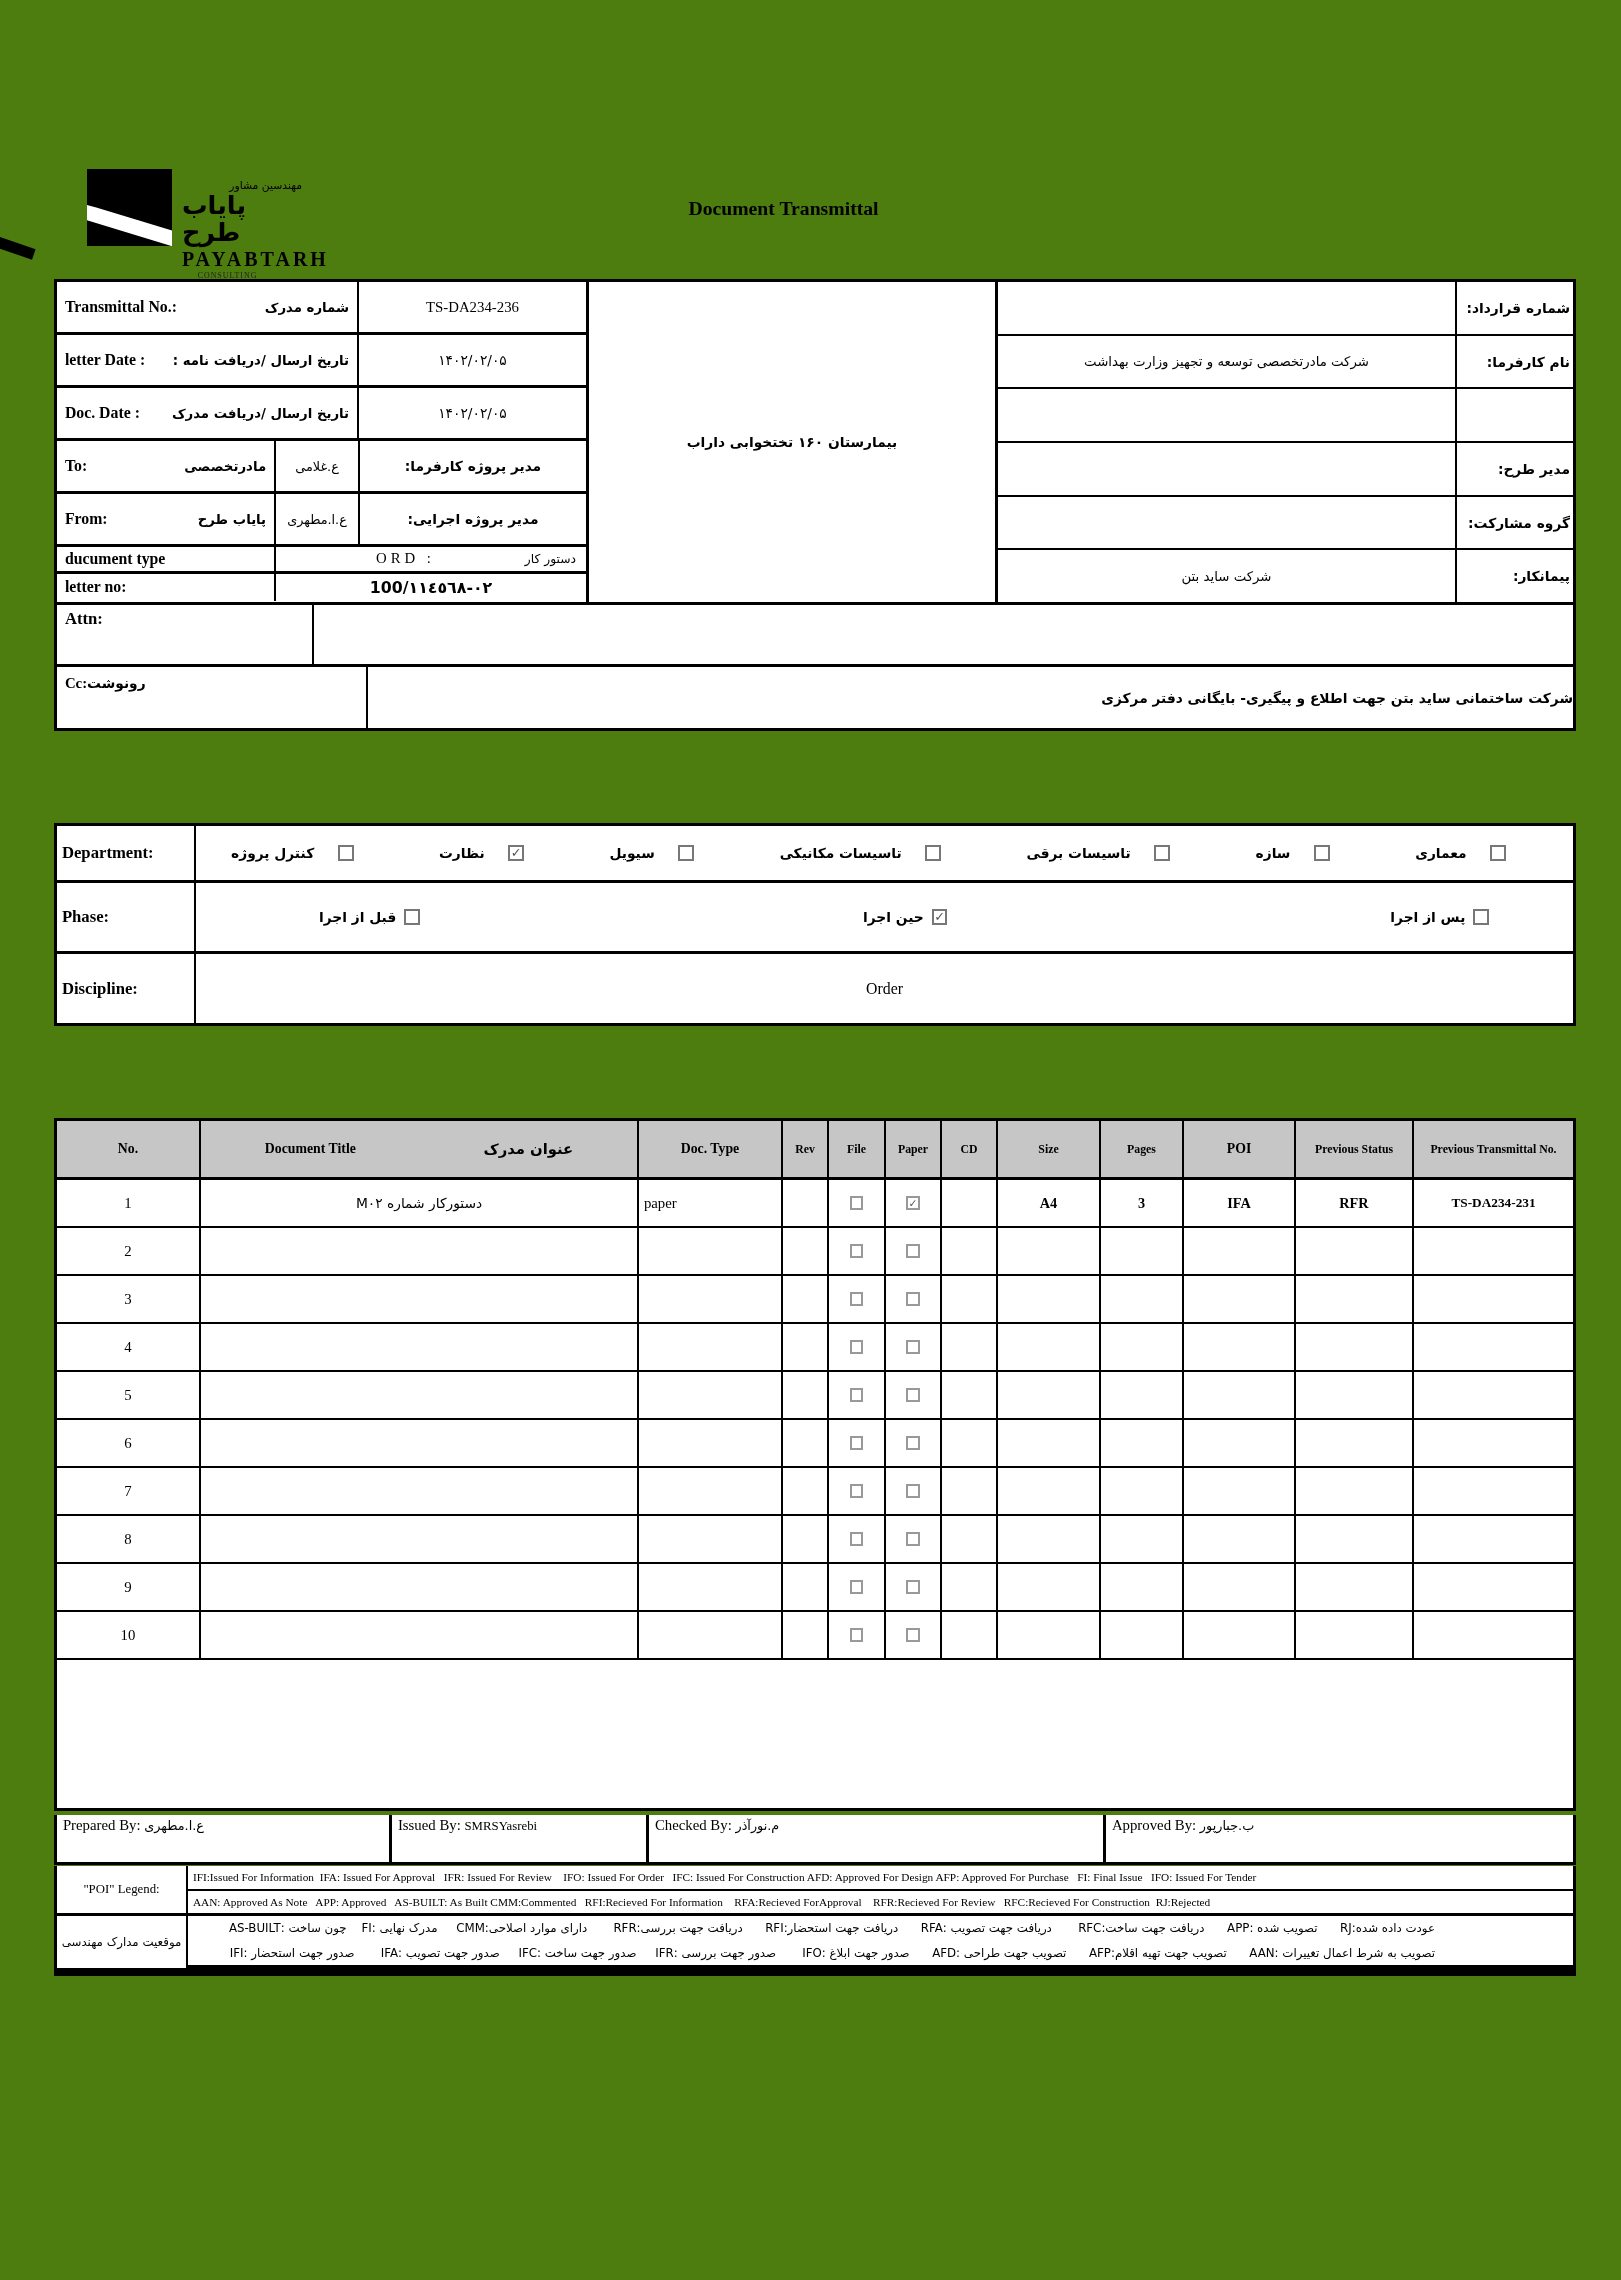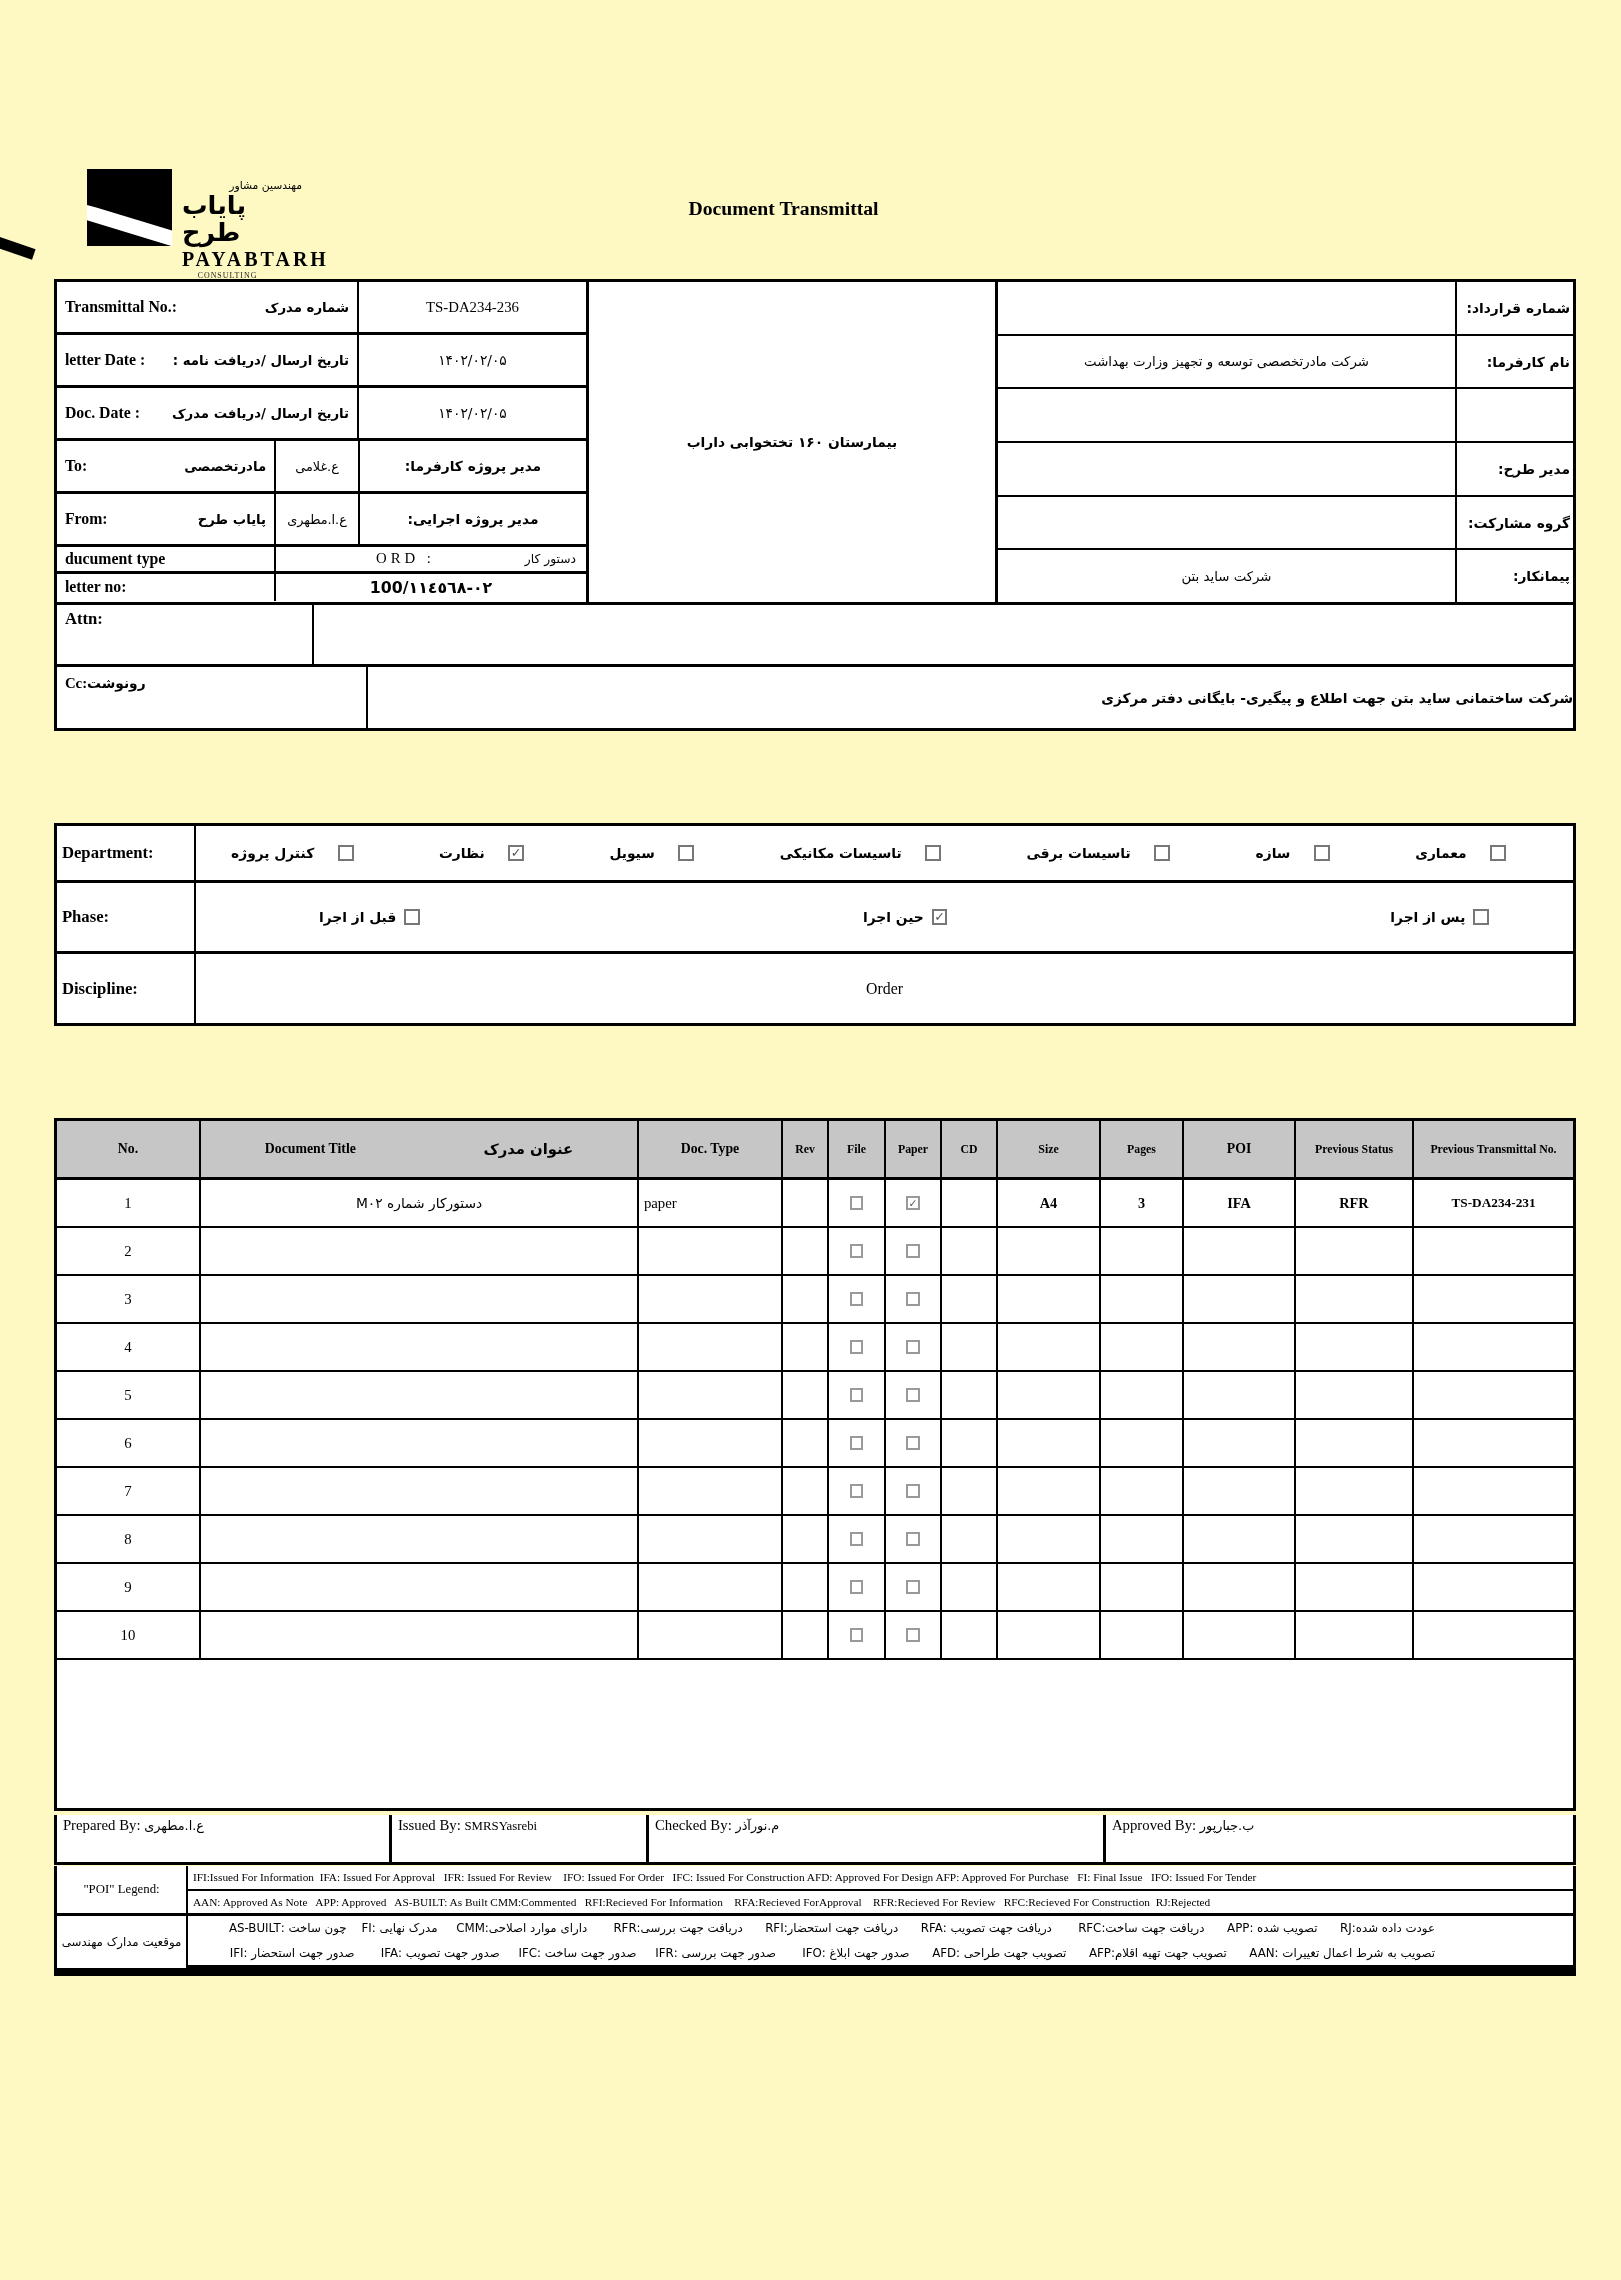--- a/index.html
+++ b/index.html
@@ -1,17 +1,17 @@
 <!DOCTYPE html>
 <html><head>
 <meta charset="utf-8">
 <style>
   * { box-sizing: border-box; margin: 0; padding: 0; }
   body { margin: 0; background: #fff; }
-  .page { position: relative; width: 1621px; height: 2280px; background: #fef9c3;
+  .page { position: relative; width: 1621px; height: 2280px; background: #4d7c0f;
           font-family: "Liberation Serif", serif; color: #000; overflow: hidden; }
   .fa { font-family: "DejaVu Sans", sans-serif; }
 
   
   #logo { position: absolute; left: 87px; top: 169px; display: flex; gap: 9.9px; }
   .logo-mark { position: relative; width: 85px; height: 77px; background: #000; overflow: hidden; }
   .logo-swoosh { position: absolute; left: -27.6px; bottom: 11.8px; width: 148px; height: 14.8px;
                  background: #fff; transform: rotate(17deg); border-radius: 40%/90%; }
   .logo-tail { position: absolute; left: -7.9px; top: 242px; width: 43px; height: 10.8px;
                background: #000; transform: rotate(19deg); }

